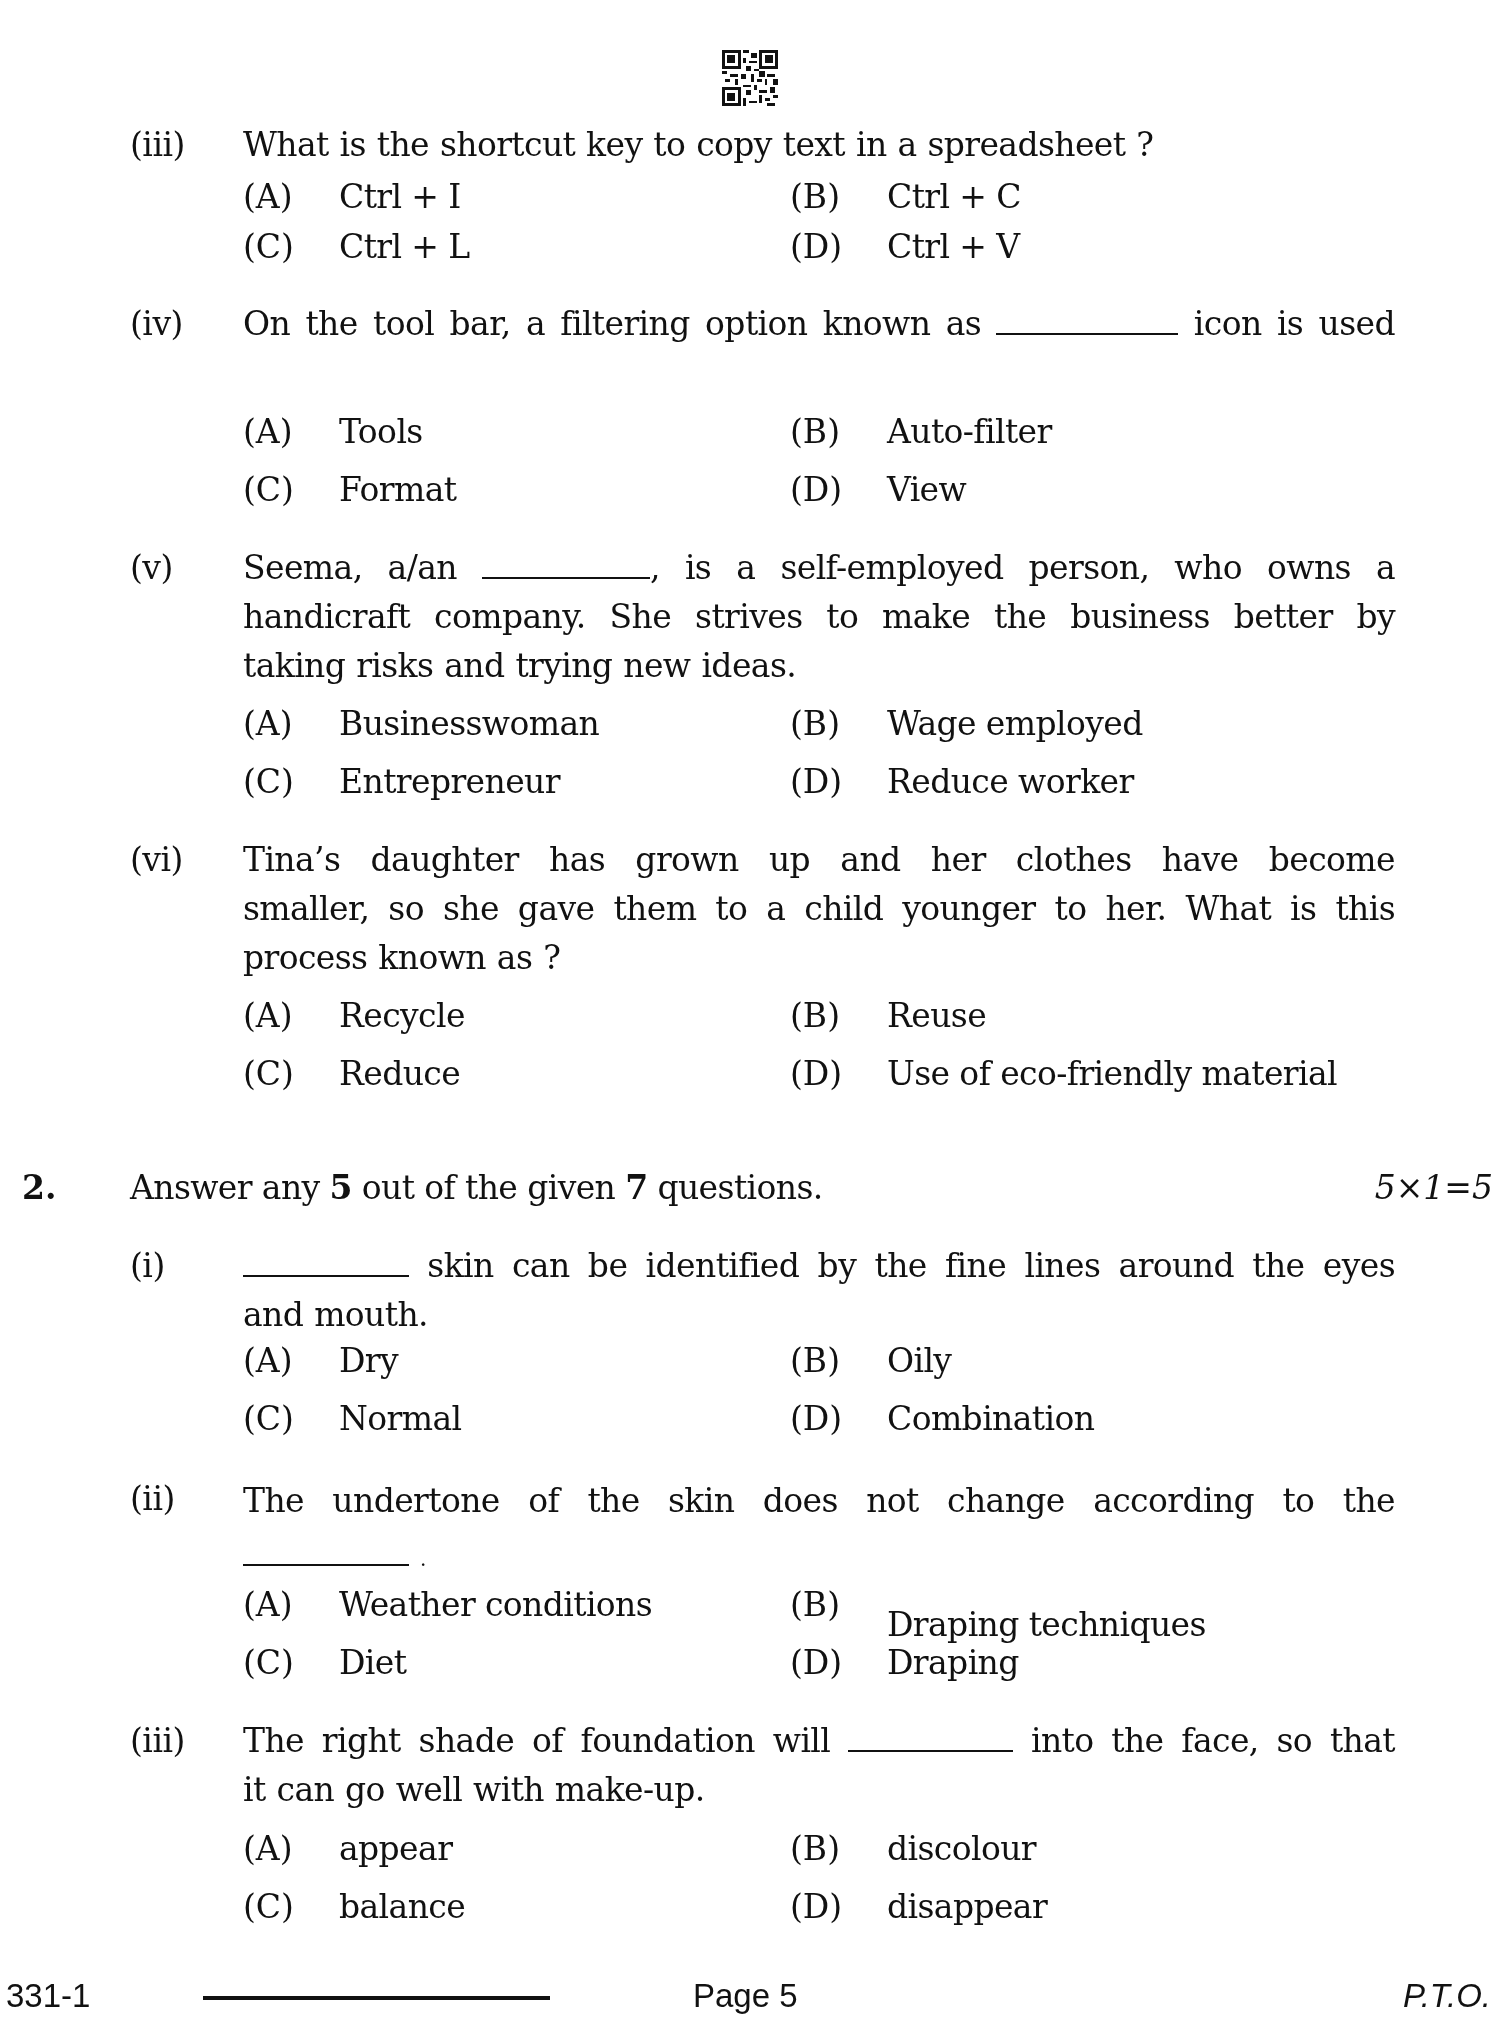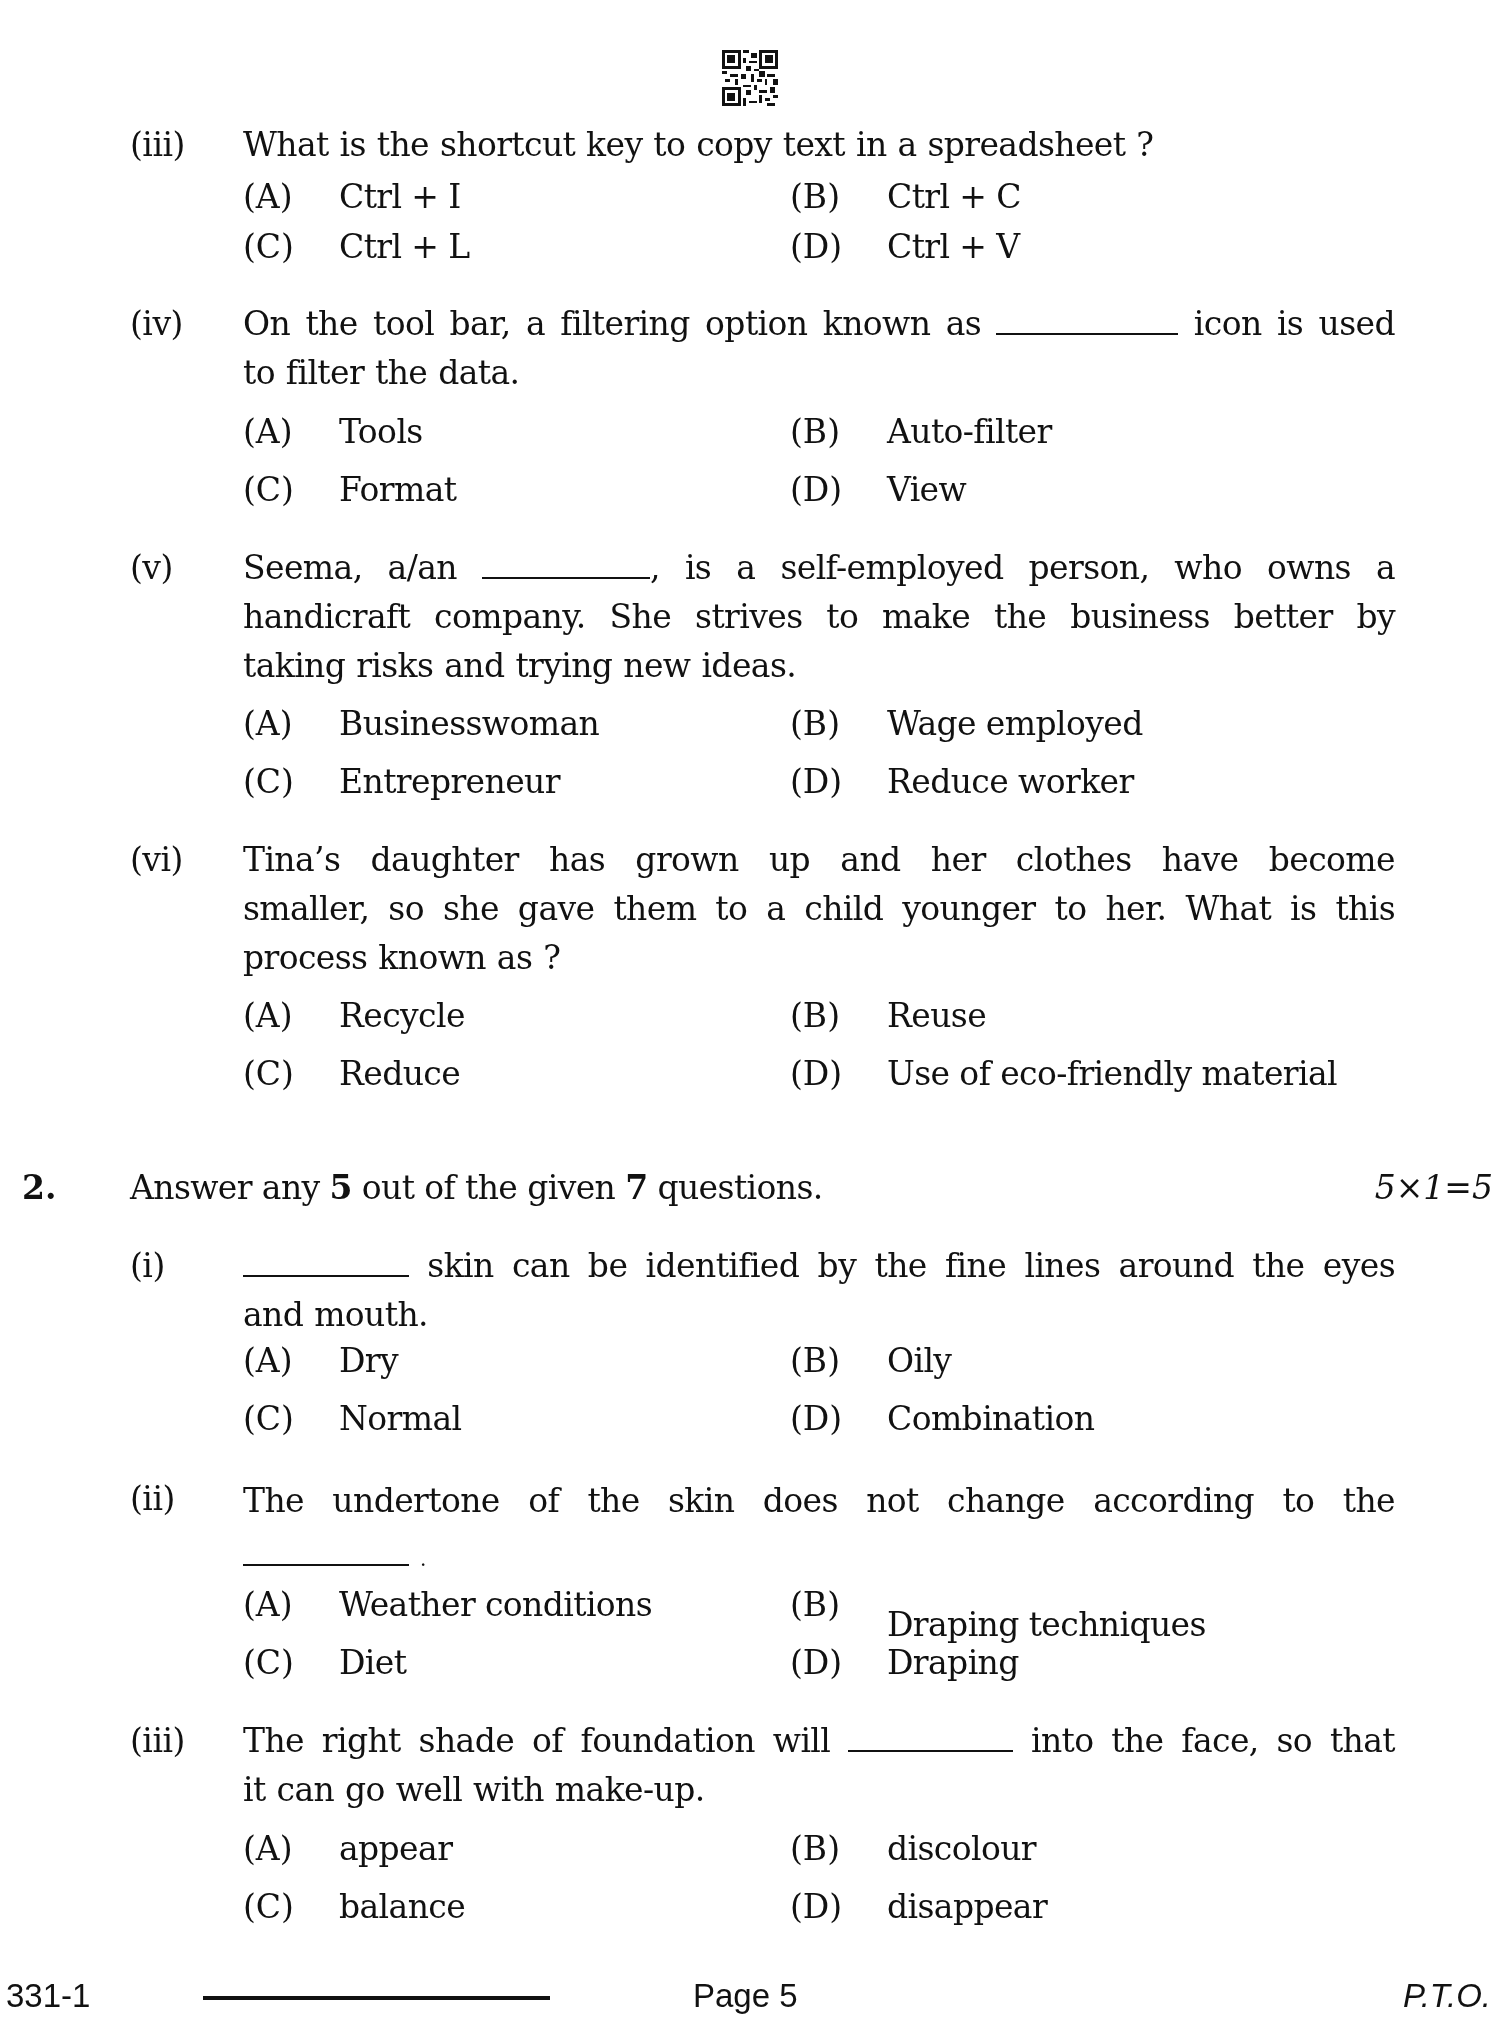--- a/index.html
+++ b/index.html
@@ -198,21 +198,20 @@
   </div>
 
   <div>
     <div class="q-num" style="top:299px">(iv)</div>
     <div class="q-text" style="top:299px">
       <span class="line">
         <span>On the tool bar, a filtering option known as</span>
         <span class="blank" style="width:182px"></span>
         <span>icon is used</span>
       </span>
-      <span class="line last">to filter the data.</span>
     </div>
     <div class="opt-letter" style="left:243px;top:407px">(A)</div>
     <div class="opt-text" style="left:339px;top:407px">Tools</div>
     <div class="opt-letter" style="left:790px;top:407px">(B)</div>
     <div class="opt-text" style="left:887px;top:407px">Auto-filter</div>
     <div class="opt-letter" style="left:243px;top:465px">(C)</div>
     <div class="opt-text" style="left:339px;top:465px">Format</div>
     <div class="opt-letter" style="left:790px;top:465px">(D)</div>
     <div class="opt-text" style="left:887px;top:465px">View</div>
   </div>

